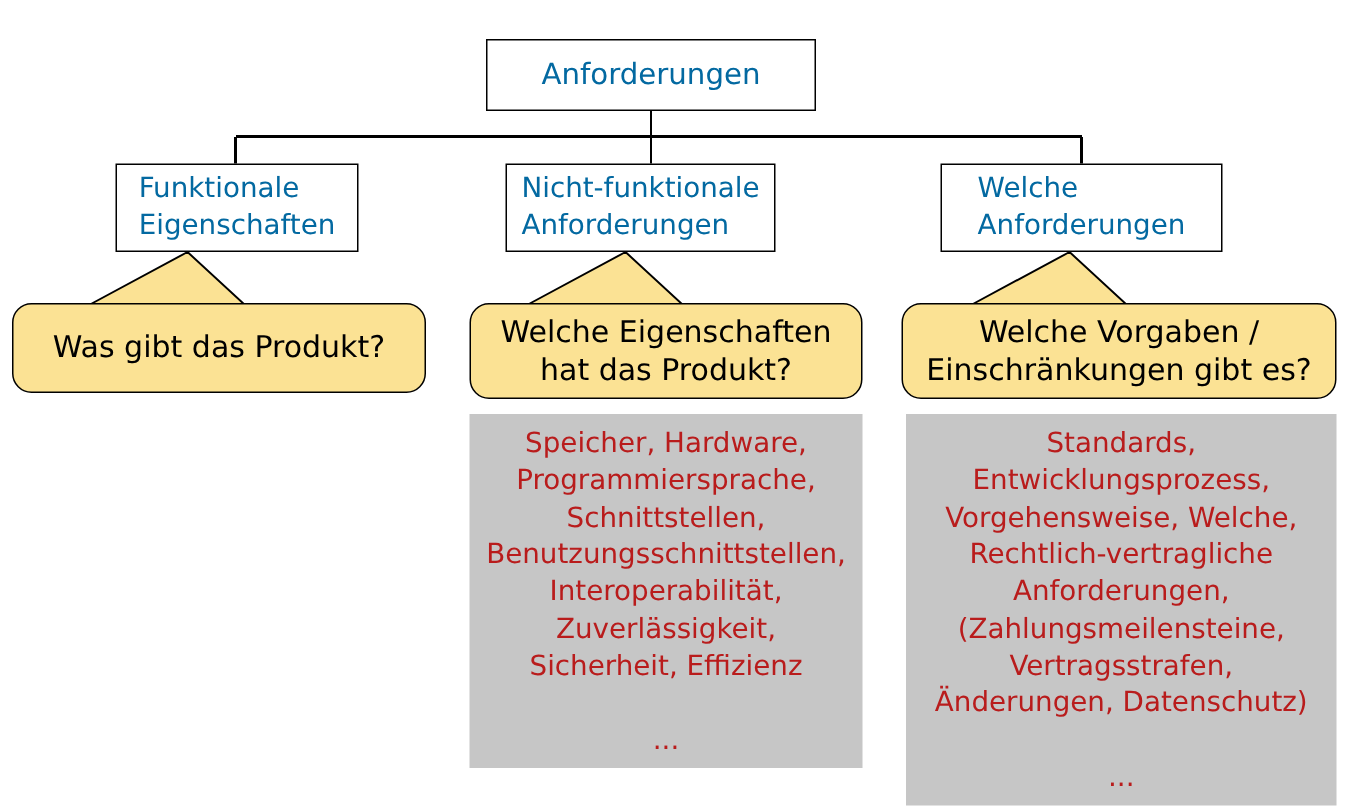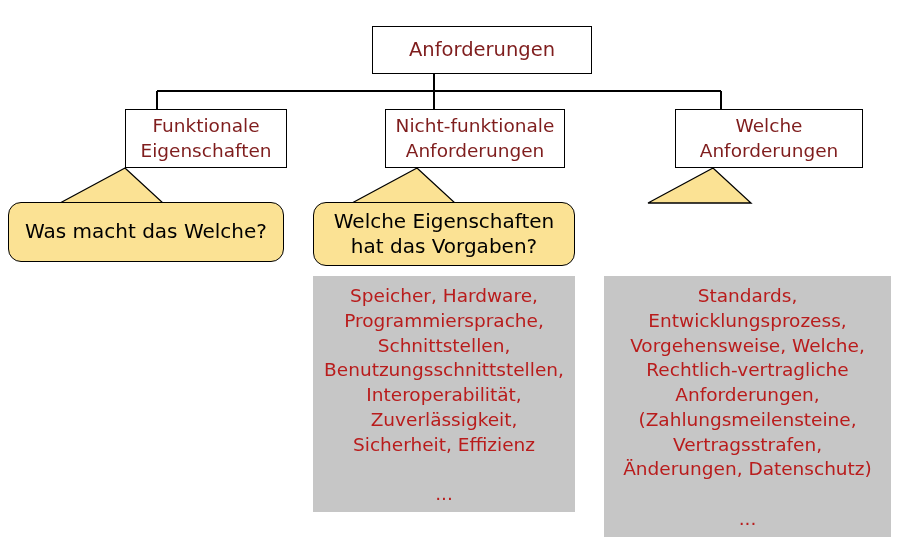--- a/index.html
+++ b/index.html
@@ -16,26 +16,24 @@
     overflow: hidden;
   }
   .node-box {
     position: absolute;
     box-sizing: border-box;
     background: #ffffff;
     border: 1.4px solid #000000;
     display: flex;
     align-items: center;
     justify-content: center;
-    text-align: center;
-    color: #7f1d1d;
+    color: #0369a1;
     line-height: 1.30;
     white-space: pre-line;
     z-index: 3;
-    margin-left: 48px;
   }
   .root-box {
     font-size: 19.5px;
   }
   .cat-box {
     font-size: 18.5px;
   }
   .callout {
     position: absolute;
     box-sizing: border-box;
@@ -107,25 +105,27 @@
 
   <div class="node-box cat-box" style="left:77px; top:109px; width:162px; height:59px;">Funktionale
 Eigenschaften</div>
 
   <div class="node-box cat-box" style="left:337px; top:109px; width:180px; height:59px;">Nicht-funktionale
 Anforderungen</div>
 
   <div class="node-box cat-box" style="left:627px; top:109px; width:188px; height:59px;">Welche
 Anforderungen</div>
 
-  <div class="callout" style="left:8px; top:202px; width:276px; height:60px;">Was macht das Welche?</div>
+  <div class="callout" style="left:8px; top:202px; width:276px; height:60px;">Was gibt das Produkt?</div>
 
   <div class="callout" style="left:313px; top:202px; width:262px; height:64px;">Welche Eigenschaften
-hat das Vorgaben?</div>
+hat das Produkt?</div>
 
+  <div class="callout" style="left:601px; top:202px; width:290px; height:64px;">Welche Vorgaben /
+Einschränkungen gibt es?</div>
 
   <div class="gray-box" style="left:313px; top:276px; width:262px; height:236px;">Speicher, Hardware,
 Programmiersprache,
 Schnittstellen,
 Benutzungsschnittstellen,
 Interoperabilität,
 Zuverlässigkeit,
 Sicherheit, Effizienz
 
 ...</div>

